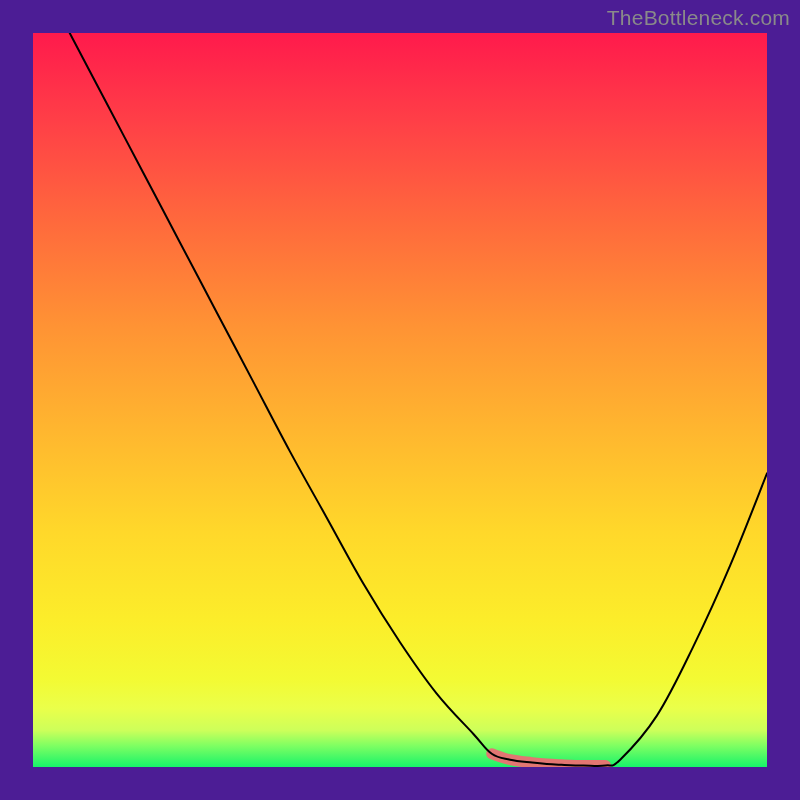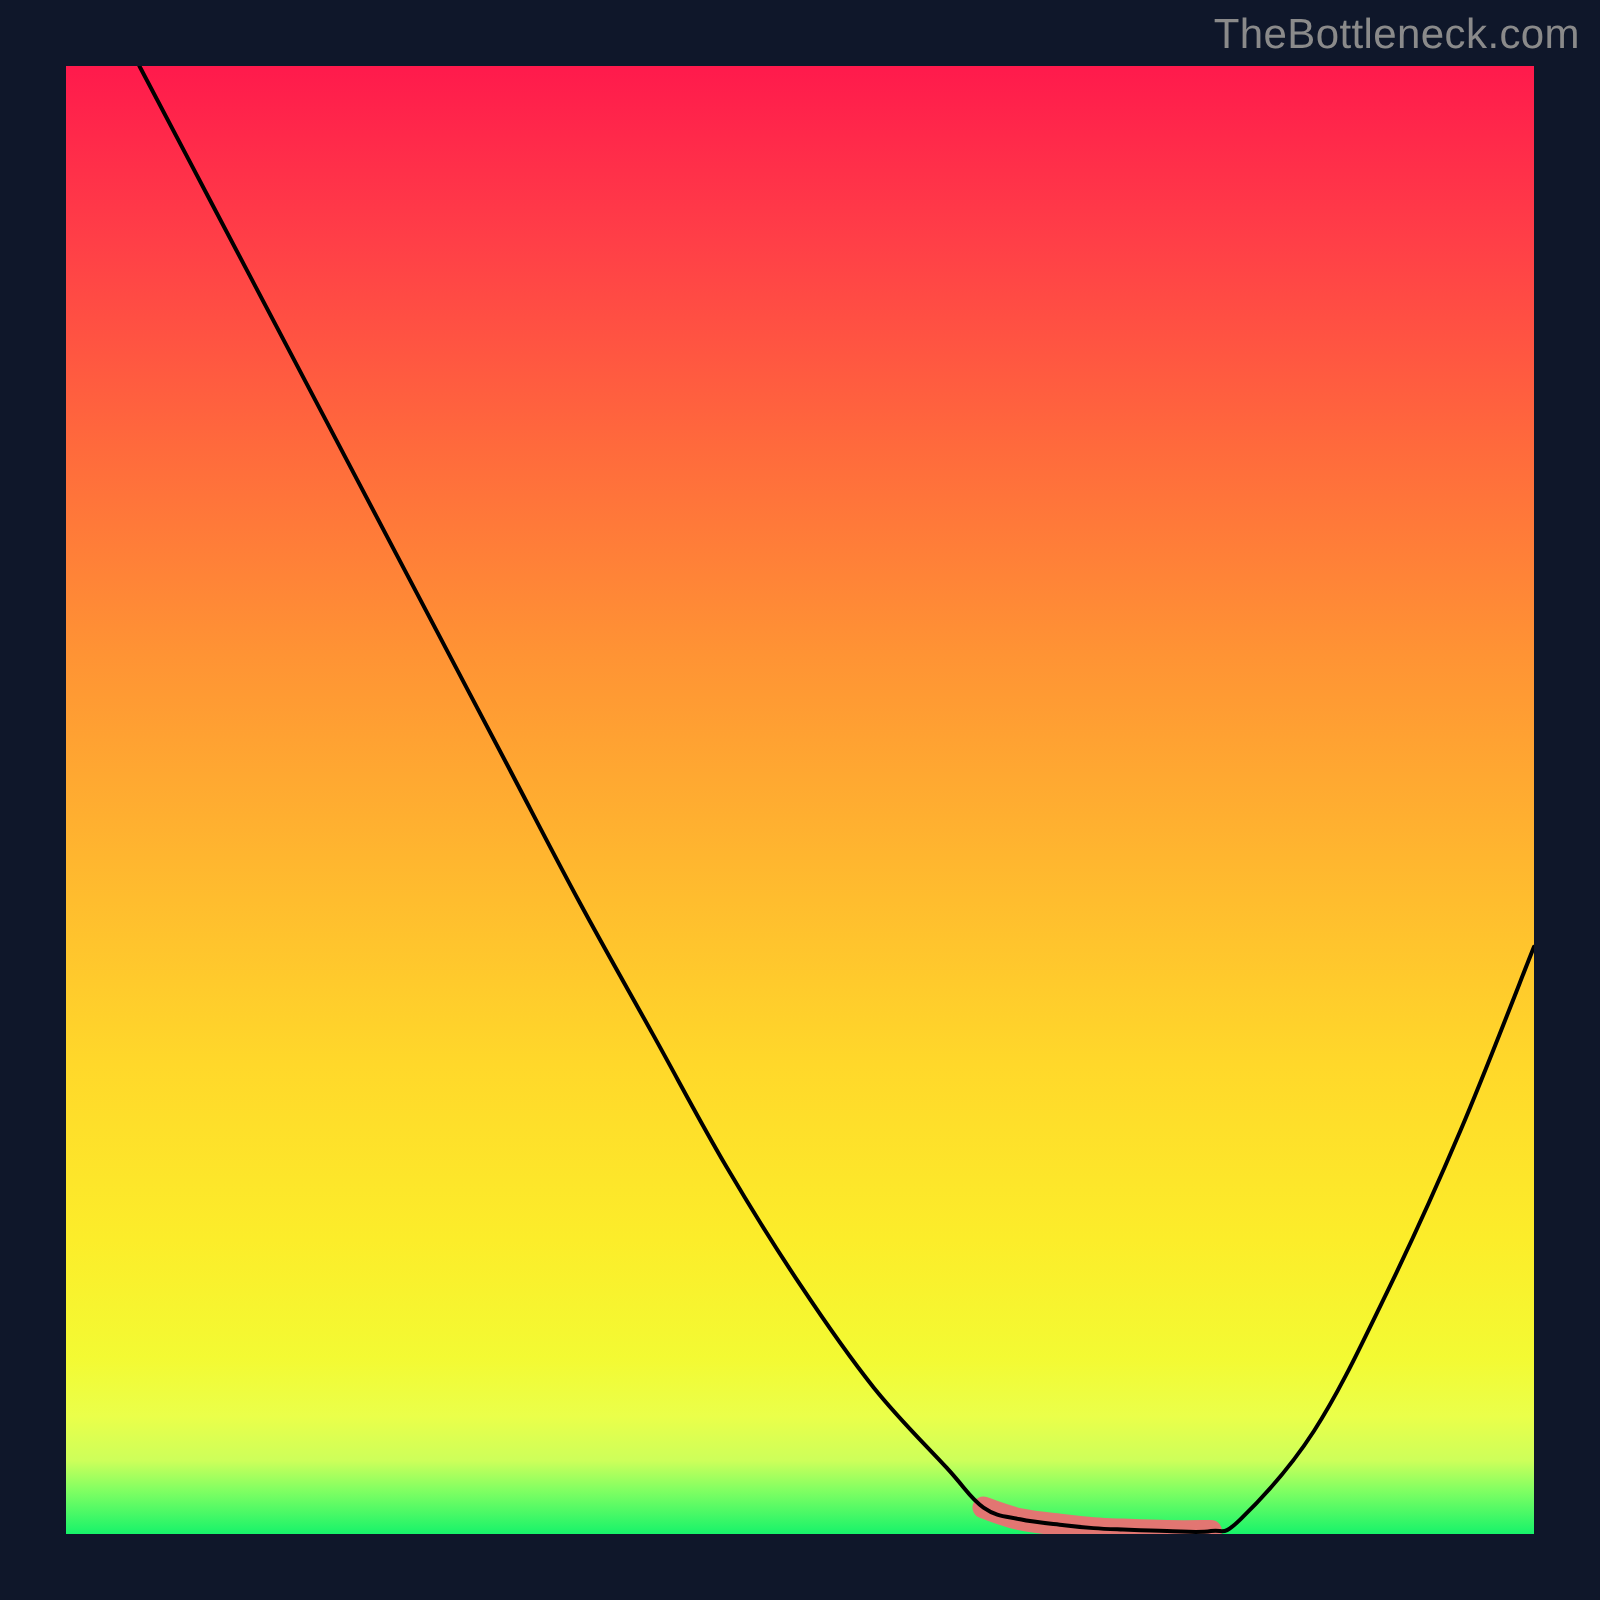--- a/index.html
+++ b/index.html
@@ -1,21 +1,21 @@
 <!DOCTYPE html>
 <html><head>
 <meta charset="utf-8">
 <style>
   * { margin: 0; padding: 0; box-sizing: border-box; }
   html, body { width: 800px; height: 800px; overflow: hidden; background: #000; }
   .frame {
     position: relative;
     width: 800px;
     height: 800px;
-    background: #0f172a;
+    background: #4c1d95;
   }
   .attribution {
     position: absolute;
     top: 6px;
     right: 10px;
     color: #8a8a8a;
     font-family: Arial, Helvetica, sans-serif;
     font-size: 21px;
     letter-spacing: 0.2px;
     z-index: 20;

